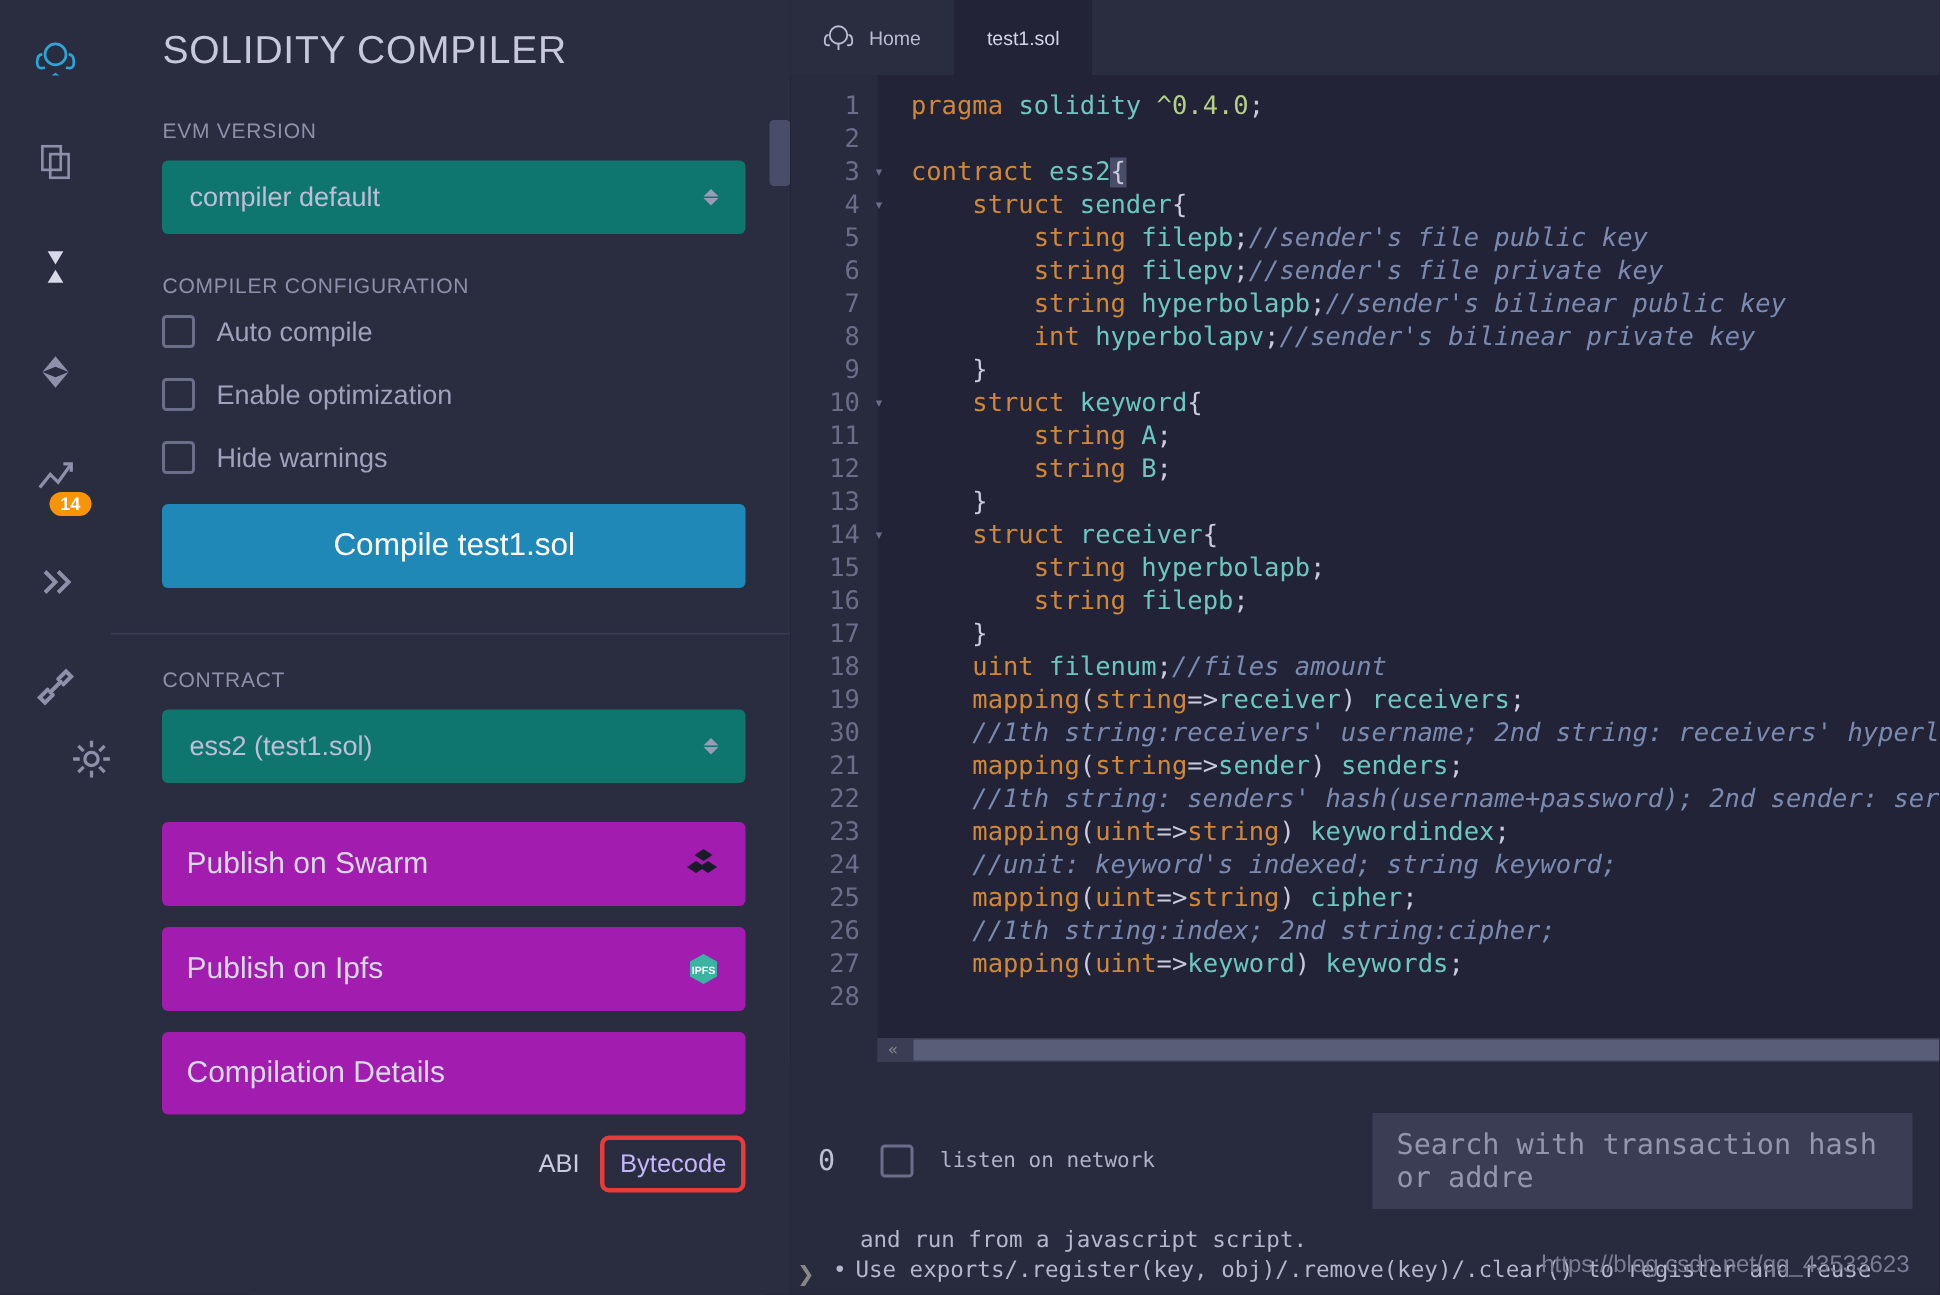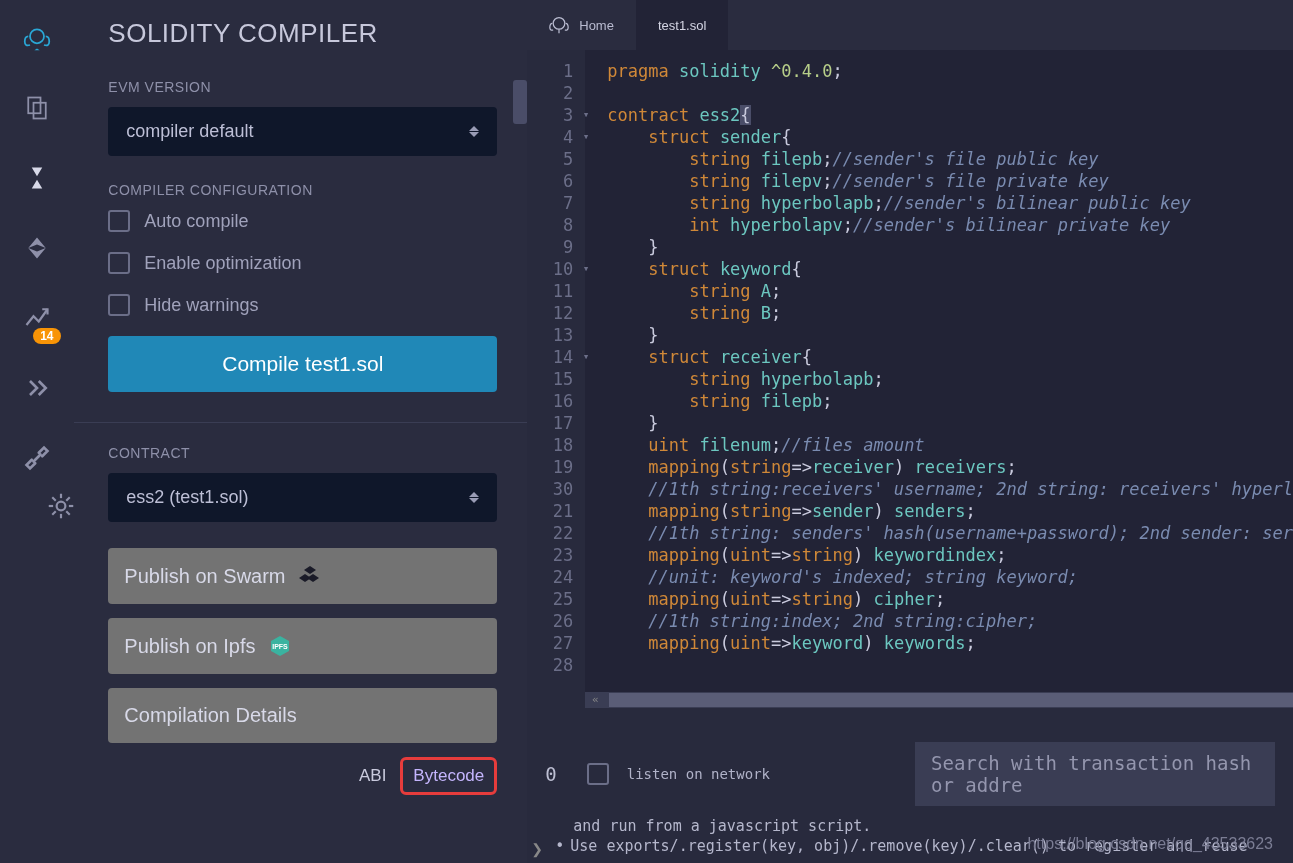--- a/index.html
+++ b/index.html
@@ -58,21 +58,21 @@
   letter-spacing: 0.5px;
   margin-bottom: 30px;
 }
 .section-label {
   color: #8e90a9;
   font-size: 14px;
   letter-spacing: 0.5px;
   margin-bottom: 12px;
 }
 .select-box {
-  background: #0f172a;
+  background: #0f766e;
   border-radius: 4px;
   padding: 14px 18px;
   color: #bdbfd6;
   font-size: 18px;
   display: flex;
   align-items: center;
   justify-content: space-between;
   cursor: pointer;
   margin-bottom: 26px;
 }
@@ -98,31 +98,31 @@
   font-size: 21px;
   text-align: center;
   padding: 16px;
   border-radius: 4px;
   cursor: pointer;
   margin-top: 12px;
   margin-bottom: 30px;
 }
 .divider { height: 1px; background: #3a3d54; margin: 0 -30px 22px -34px; }
 .pub-btn {
-  background: #737373;
+  background: #a21caf;
   color: #d8d9e8;
   font-size: 20px;
   text-align: center;
   padding: 16px;
   border-radius: 4px;
   cursor: pointer;
   margin-bottom: 14px;
   display: flex;
   align-items: center;
-  justify-content: flex-start;
+  justify-content: space-between;
   gap: 12px;
 }
 .footer-row {
   display: flex; justify-content: flex-end; gap: 14px;
   margin-top: 14px; align-items: center;
 }
 .footer-row .abi { color: #c9cadd; font-size: 17px; font-weight: 500; cursor: pointer; }
 .footer-row .bytecode {
   color: #c4b5fd; font-size: 17px; font-weight: 500;
   border: 3px solid #e63c3c; border-radius: 6px;

